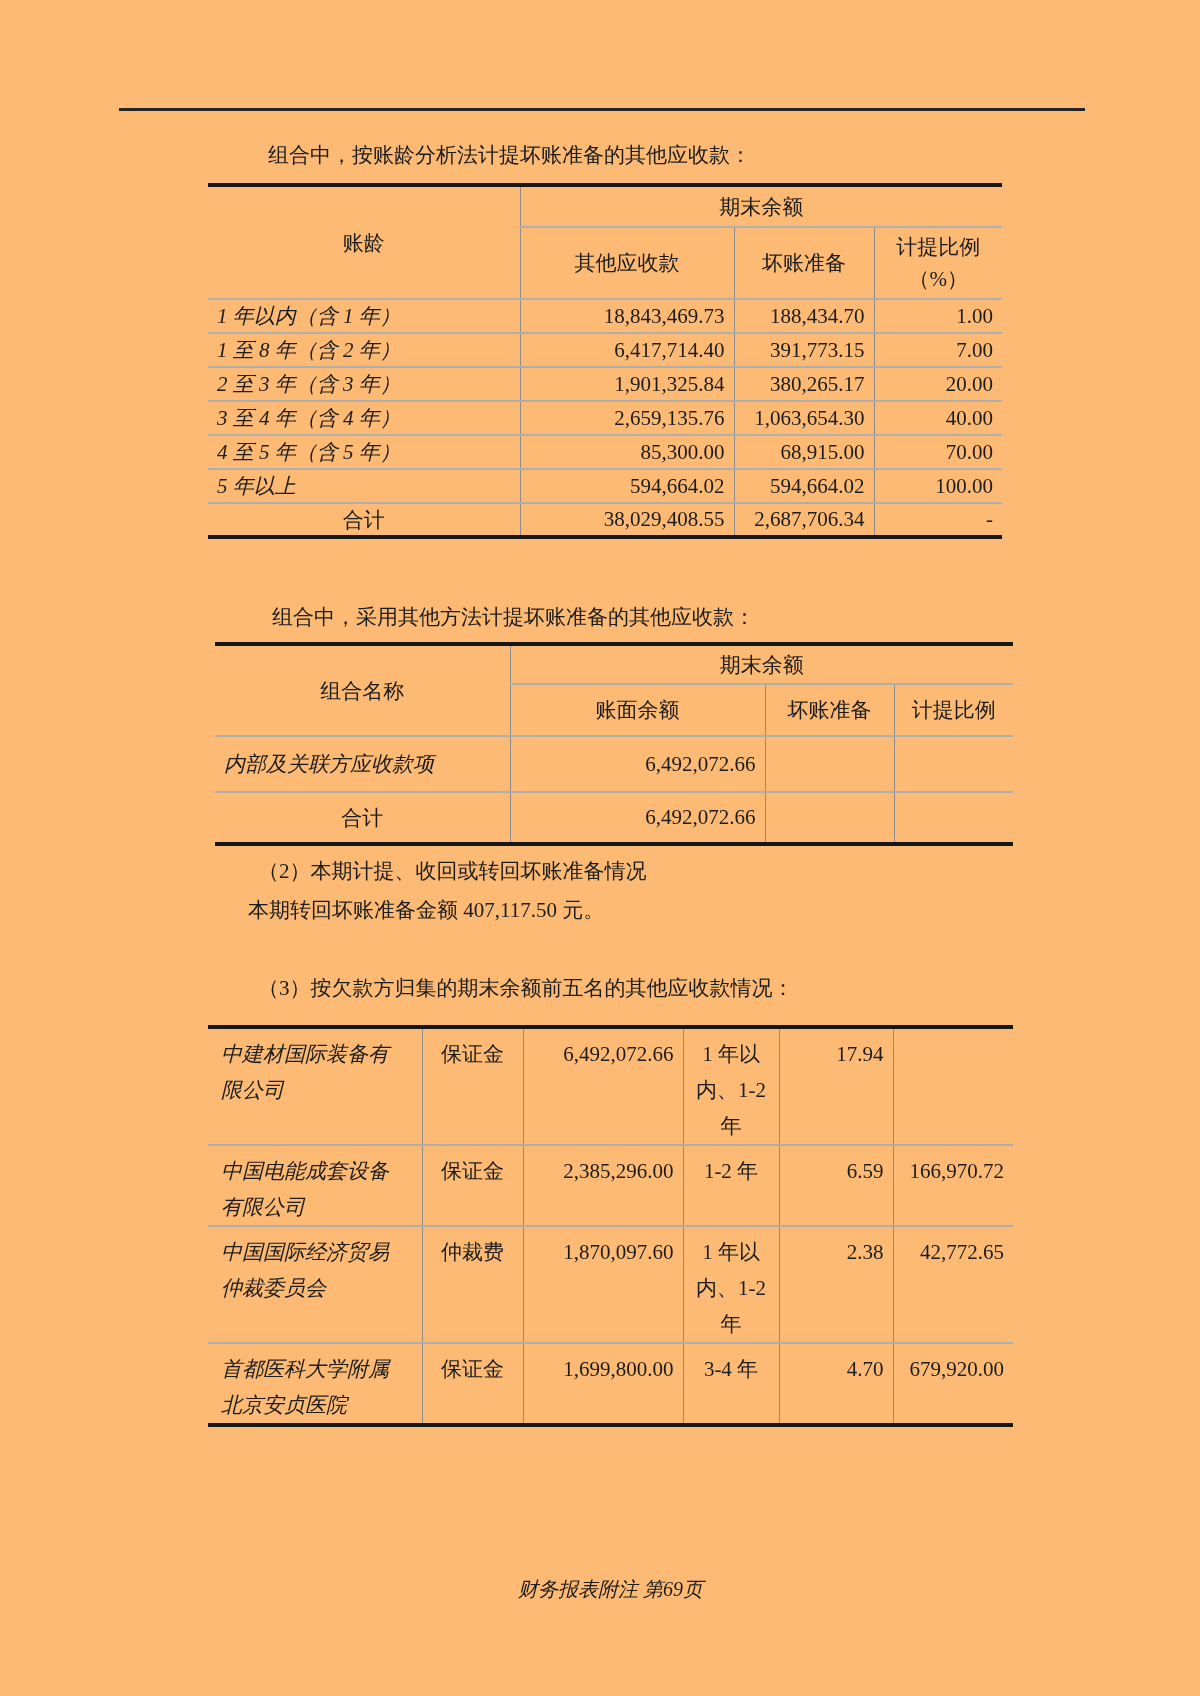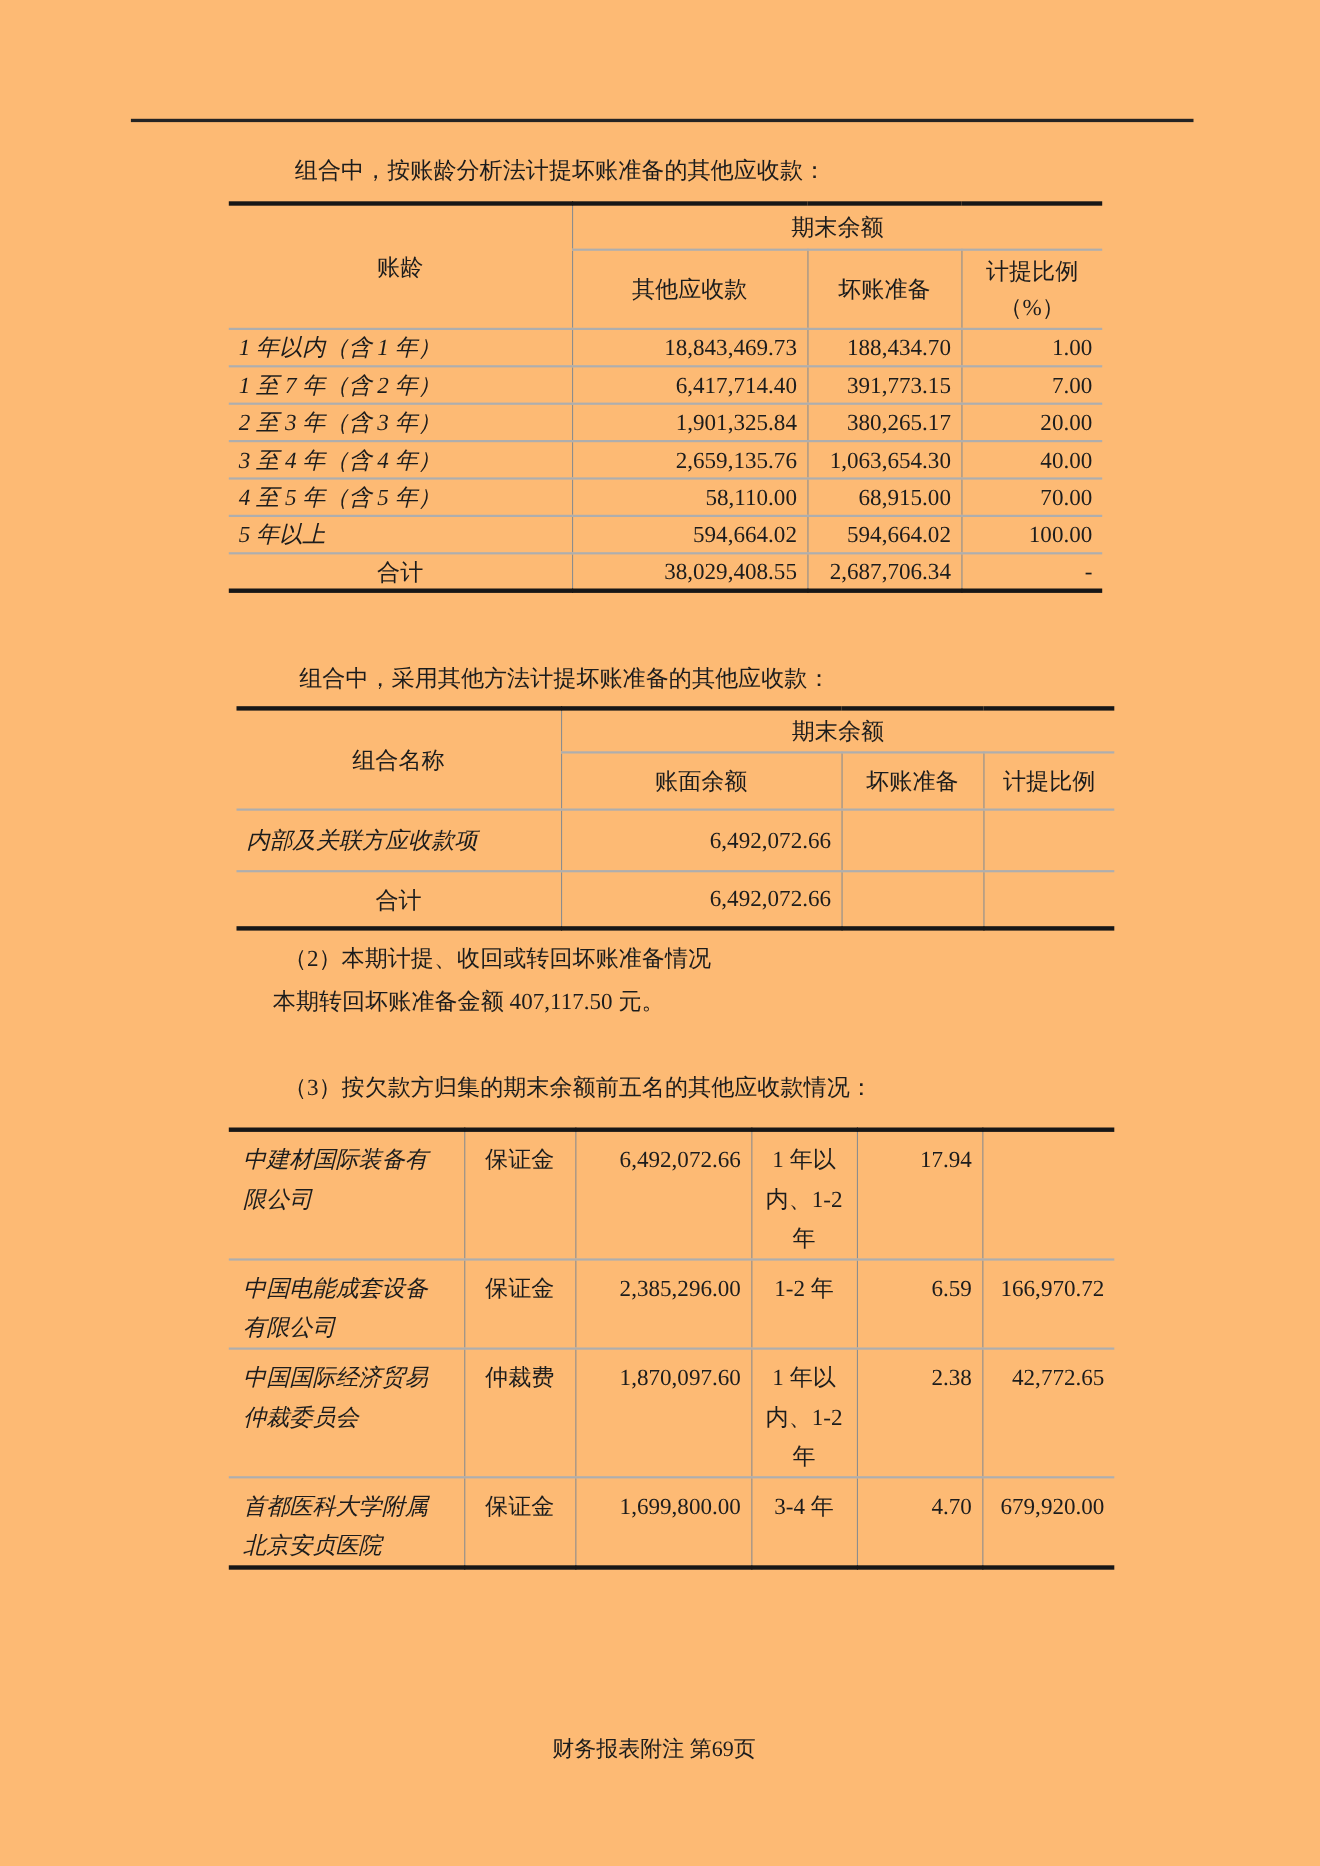--- a/index.html
+++ b/index.html
@@ -10,21 +10,21 @@
     font-size:21px; overflow:hidden;
   }
   .top-rule { position:absolute; left:119px; top:108px; width:966px; height:3px; background:#242424; }
 
   .para { position:absolute; line-height:26px; white-space:nowrap; }
   .title1 { left:268px; top:142px; }
   .title2 { left:272px; top:604px; }
   .h2text { left:258px; top:858px; }
   .b2text { left:248px; top:897px; }
   .title3 { left:258px; top:975px; }
-  .footer { position:absolute; left:192px; width:805px; top:1576px; text-align:center; font-size:20px; }
+  .footer { position:absolute; left:208px; width:805px; top:1576px; text-align:center; font-size:20px;font-style:italic; }
 
   table.tbl { position:absolute; border-collapse:collapse; table-layout:fixed; font-size:21px; }
   table.tbl { border-top:4px solid #171717; border-bottom:4px solid #171717; }
   .tbl tr { border-bottom:2px solid #aeaeae; }
   .tbl tr:last-child { border-bottom:none; }
   .tbl td { padding:0 9px; vertical-align:middle; border-left:1px solid #8d8d8d; overflow:hidden; }
   .tbl td.first { border-left:none; }
   .ctr { text-align:center; }
   .num { text-align:right; white-space:nowrap; }
   .lft { text-align:left;font-style:italic; }
@@ -82,40 +82,40 @@
       <td class="ctr ml">计提比例
 （%）</td>
     </tr>
     <tr class="dr">
       <td class="first lft">1 年以内（含 1 年）</td>
       <td class="num">18,843,469.73</td>
       <td class="num">188,434.70</td>
       <td class="num">1.00</td>
     </tr>
     <tr class="dr">
-      <td class="first lft">1 至 7 年（含 2 年）</td>
+      <td class="first lft">1 至 8 年（含 2 年）</td>
       <td class="num">6,417,714.40</td>
       <td class="num">391,773.15</td>
       <td class="num">7.00</td>
     </tr>
     <tr class="dr">
       <td class="first lft">2 至 3 年（含 3 年）</td>
       <td class="num">1,901,325.84</td>
       <td class="num">380,265.17</td>
       <td class="num">20.00</td>
     </tr>
     <tr class="dr">
       <td class="first lft">3 至 4 年（含 4 年）</td>
       <td class="num">2,659,135.76</td>
       <td class="num">1,063,654.30</td>
       <td class="num">40.00</td>
     </tr>
     <tr class="dr">
       <td class="first lft">4 至 5 年（含 5 年）</td>
-      <td class="num">58,110.00</td>
+      <td class="num">85,300.00</td>
       <td class="num">68,915.00</td>
       <td class="num">70.00</td>
     </tr>
     <tr class="dr">
       <td class="first lft">5 年以上</td>
       <td class="num">594,664.02</td>
       <td class="num">594,664.02</td>
       <td class="num">100.00</td>
     </tr>
     <tr class="dr">

